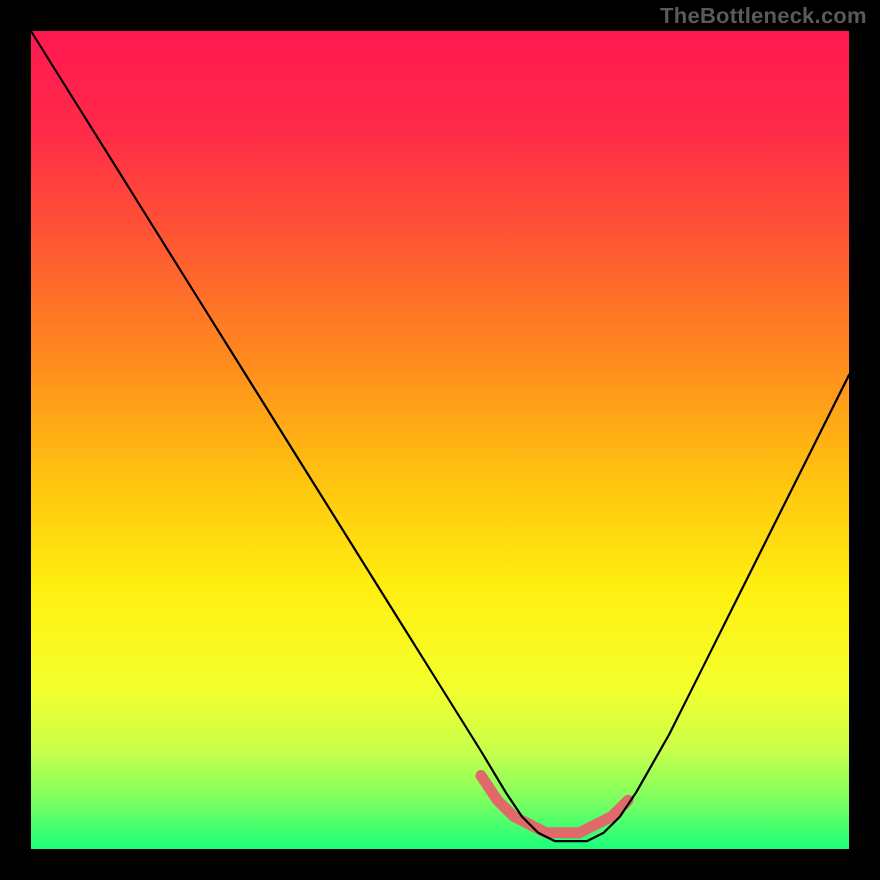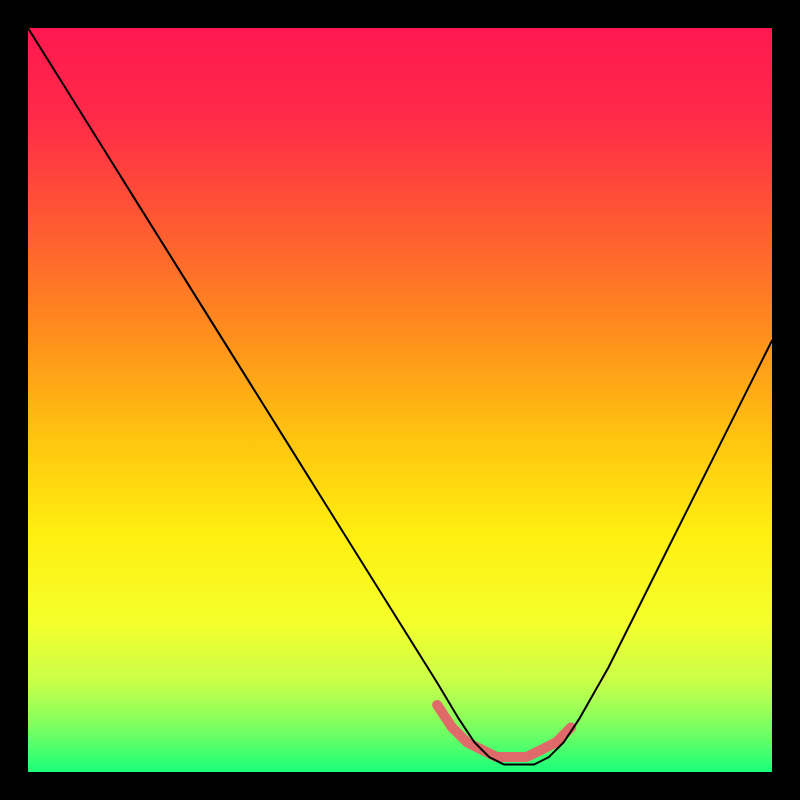--- a/index.html
+++ b/index.html
@@ -73,14 +73,15 @@
       <rect x="0" y="0" width="744" height="744" fill="url(#bg)"></rect>
     </svg>
 
     <svg class="curve" viewBox="0 0 744 744" preserveAspectRatio="none">
       <path fill="none" stroke-linecap="round" stroke-linejoin="round" d="M409.2 677.0 L424.1 699.4 L439.0 714.2 L453.8 721.7 L468.7 729.1 L483.6 729.1 L498.5 729.1 L513.4 721.7 L528.2 714.2 L543.1 699.4" stroke="#e06a6a" stroke-width="10"></path>
       <path fill="none" stroke-linecap="round" stroke-linejoin="round" d="M0.0 0.0 L37.2 59.5 L74.4 119.0 L111.6 178.6 L148.8 238.1 L186.0 297.6 L223.2 357.1 L260.4 416.6 L297.6 476.2 L334.8 535.7 L372.0 595.2 L409.2 654.7 L431.5 691.9 L446.4 714.2 L461.3 729.1 L476.2 736.6 L491.0 736.6 L505.9 736.6 L520.8 729.1 L535.7 714.2 L550.6 691.9 L580.3 639.8 L610.1 580.3 L639.8 520.8 L669.6 461.3 L706.8 386.9 L744.0 312.5" stroke="#000000" stroke-width="2"></path>
     </svg>
 
   </div>
 
+  <div class="watermark">TheBottleneck.com</div>
 
 </div>
 
 </body></html>

